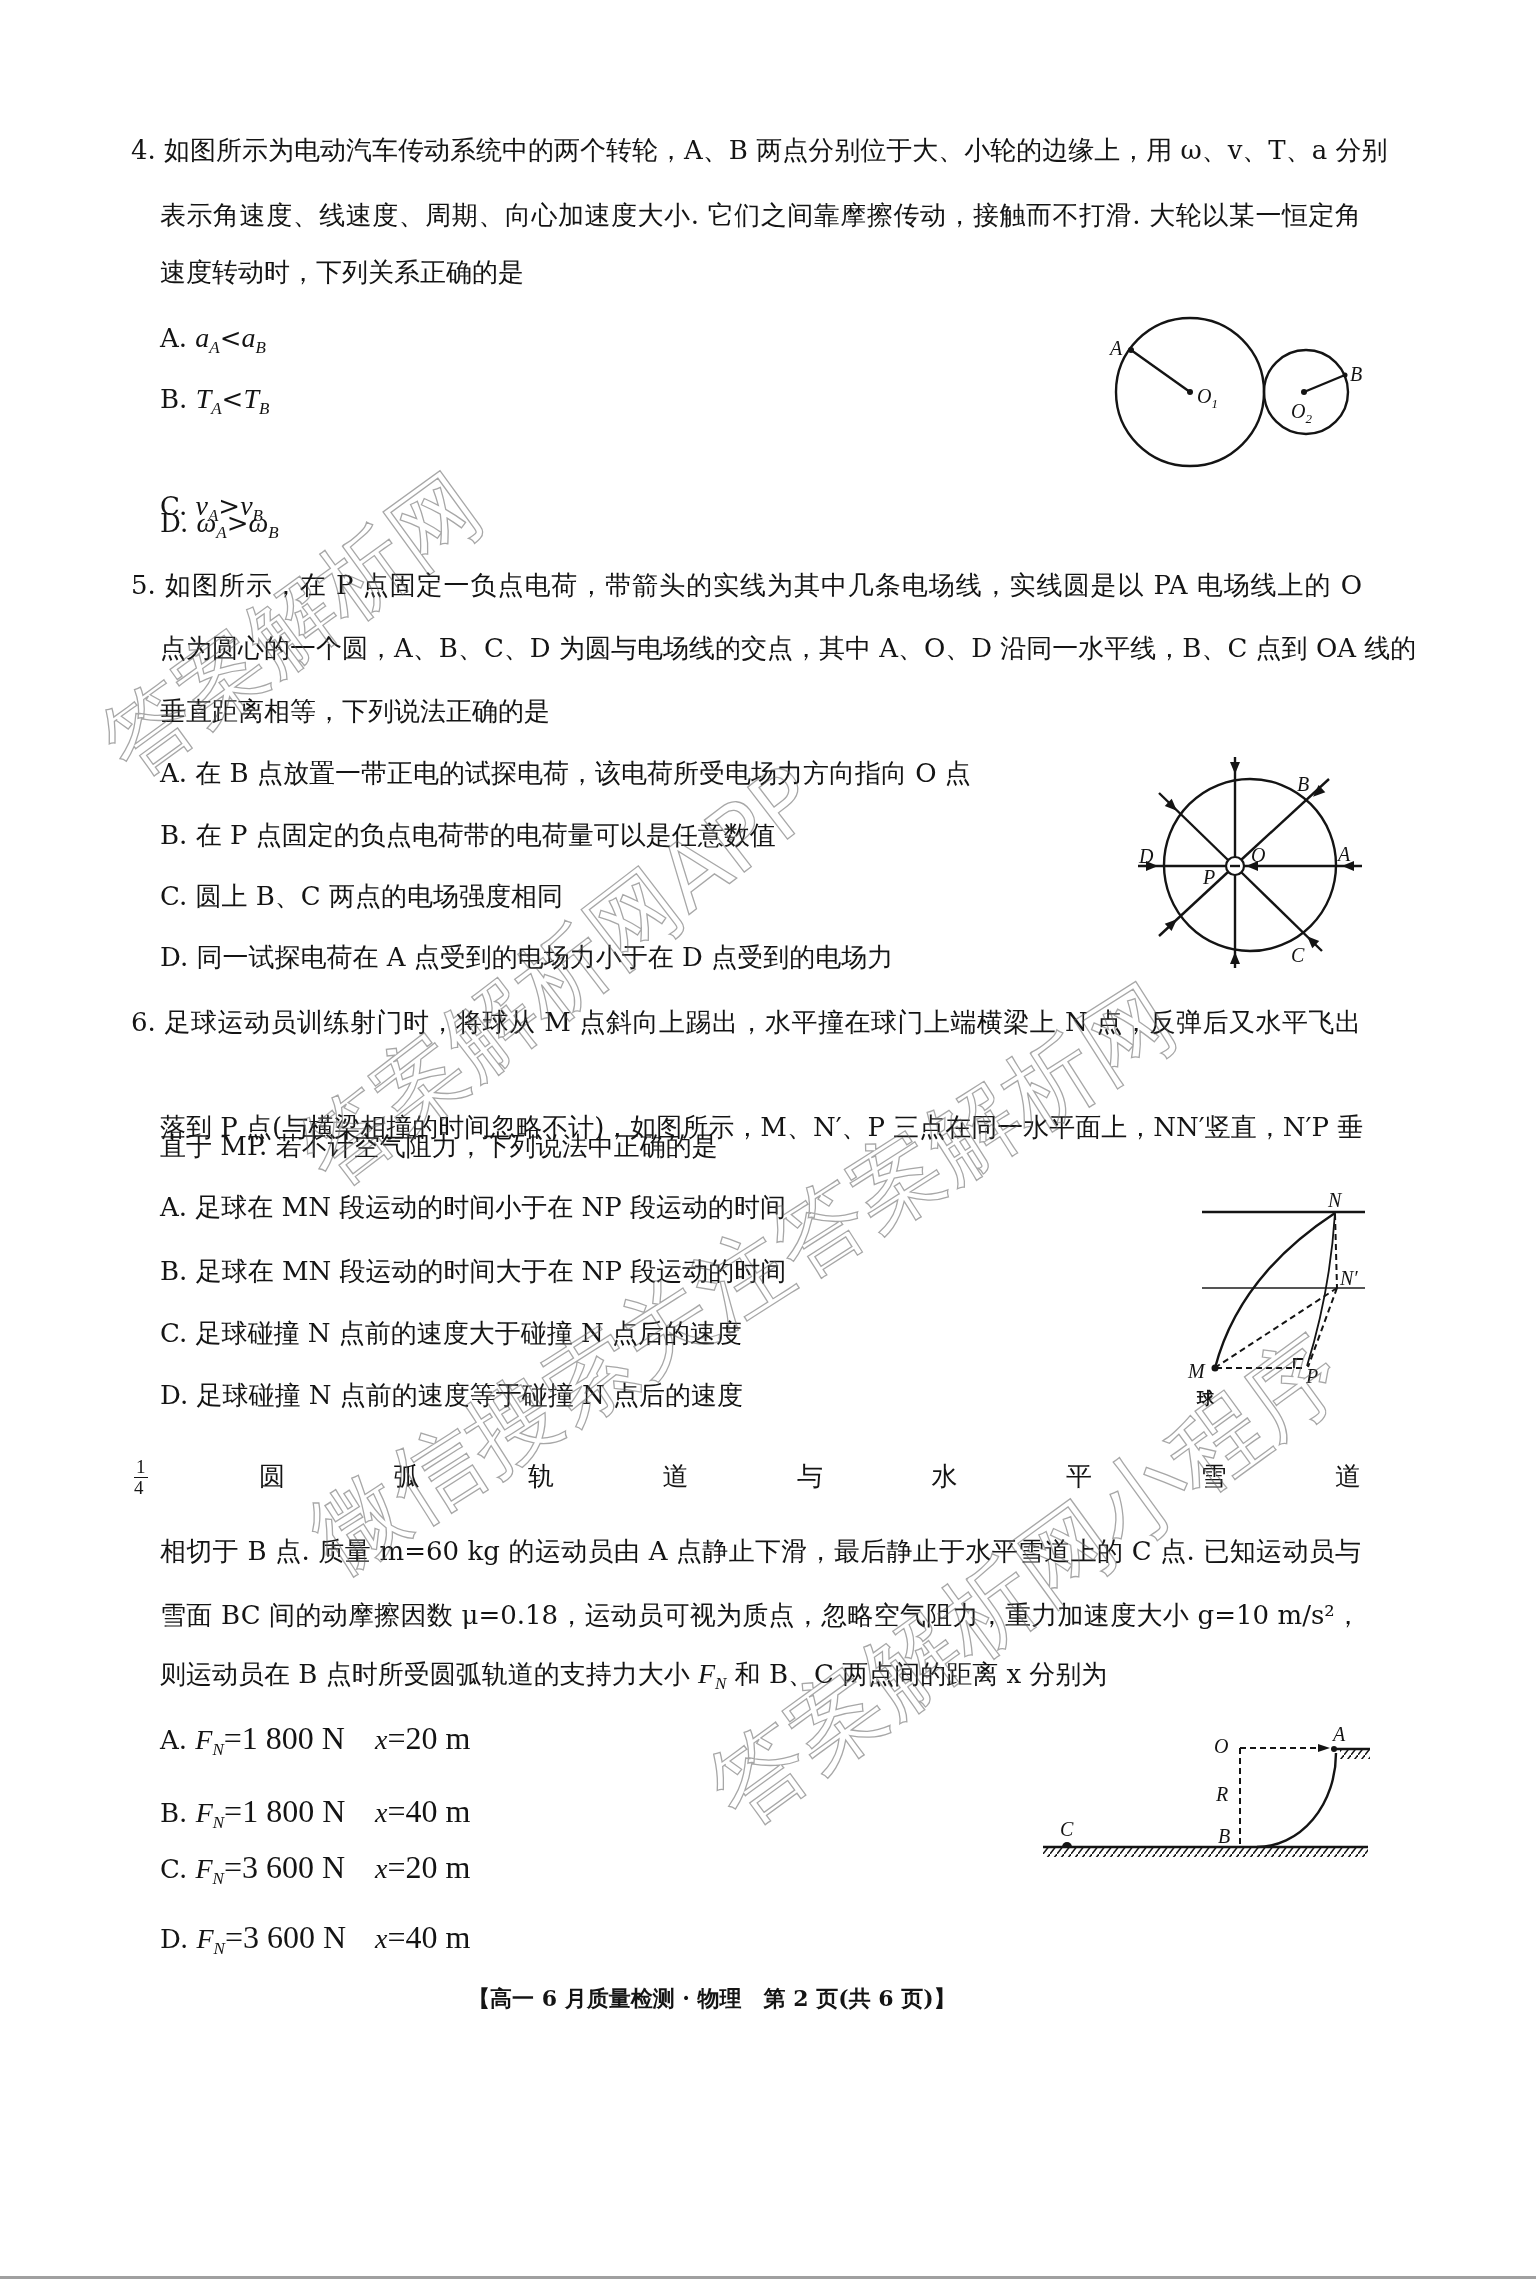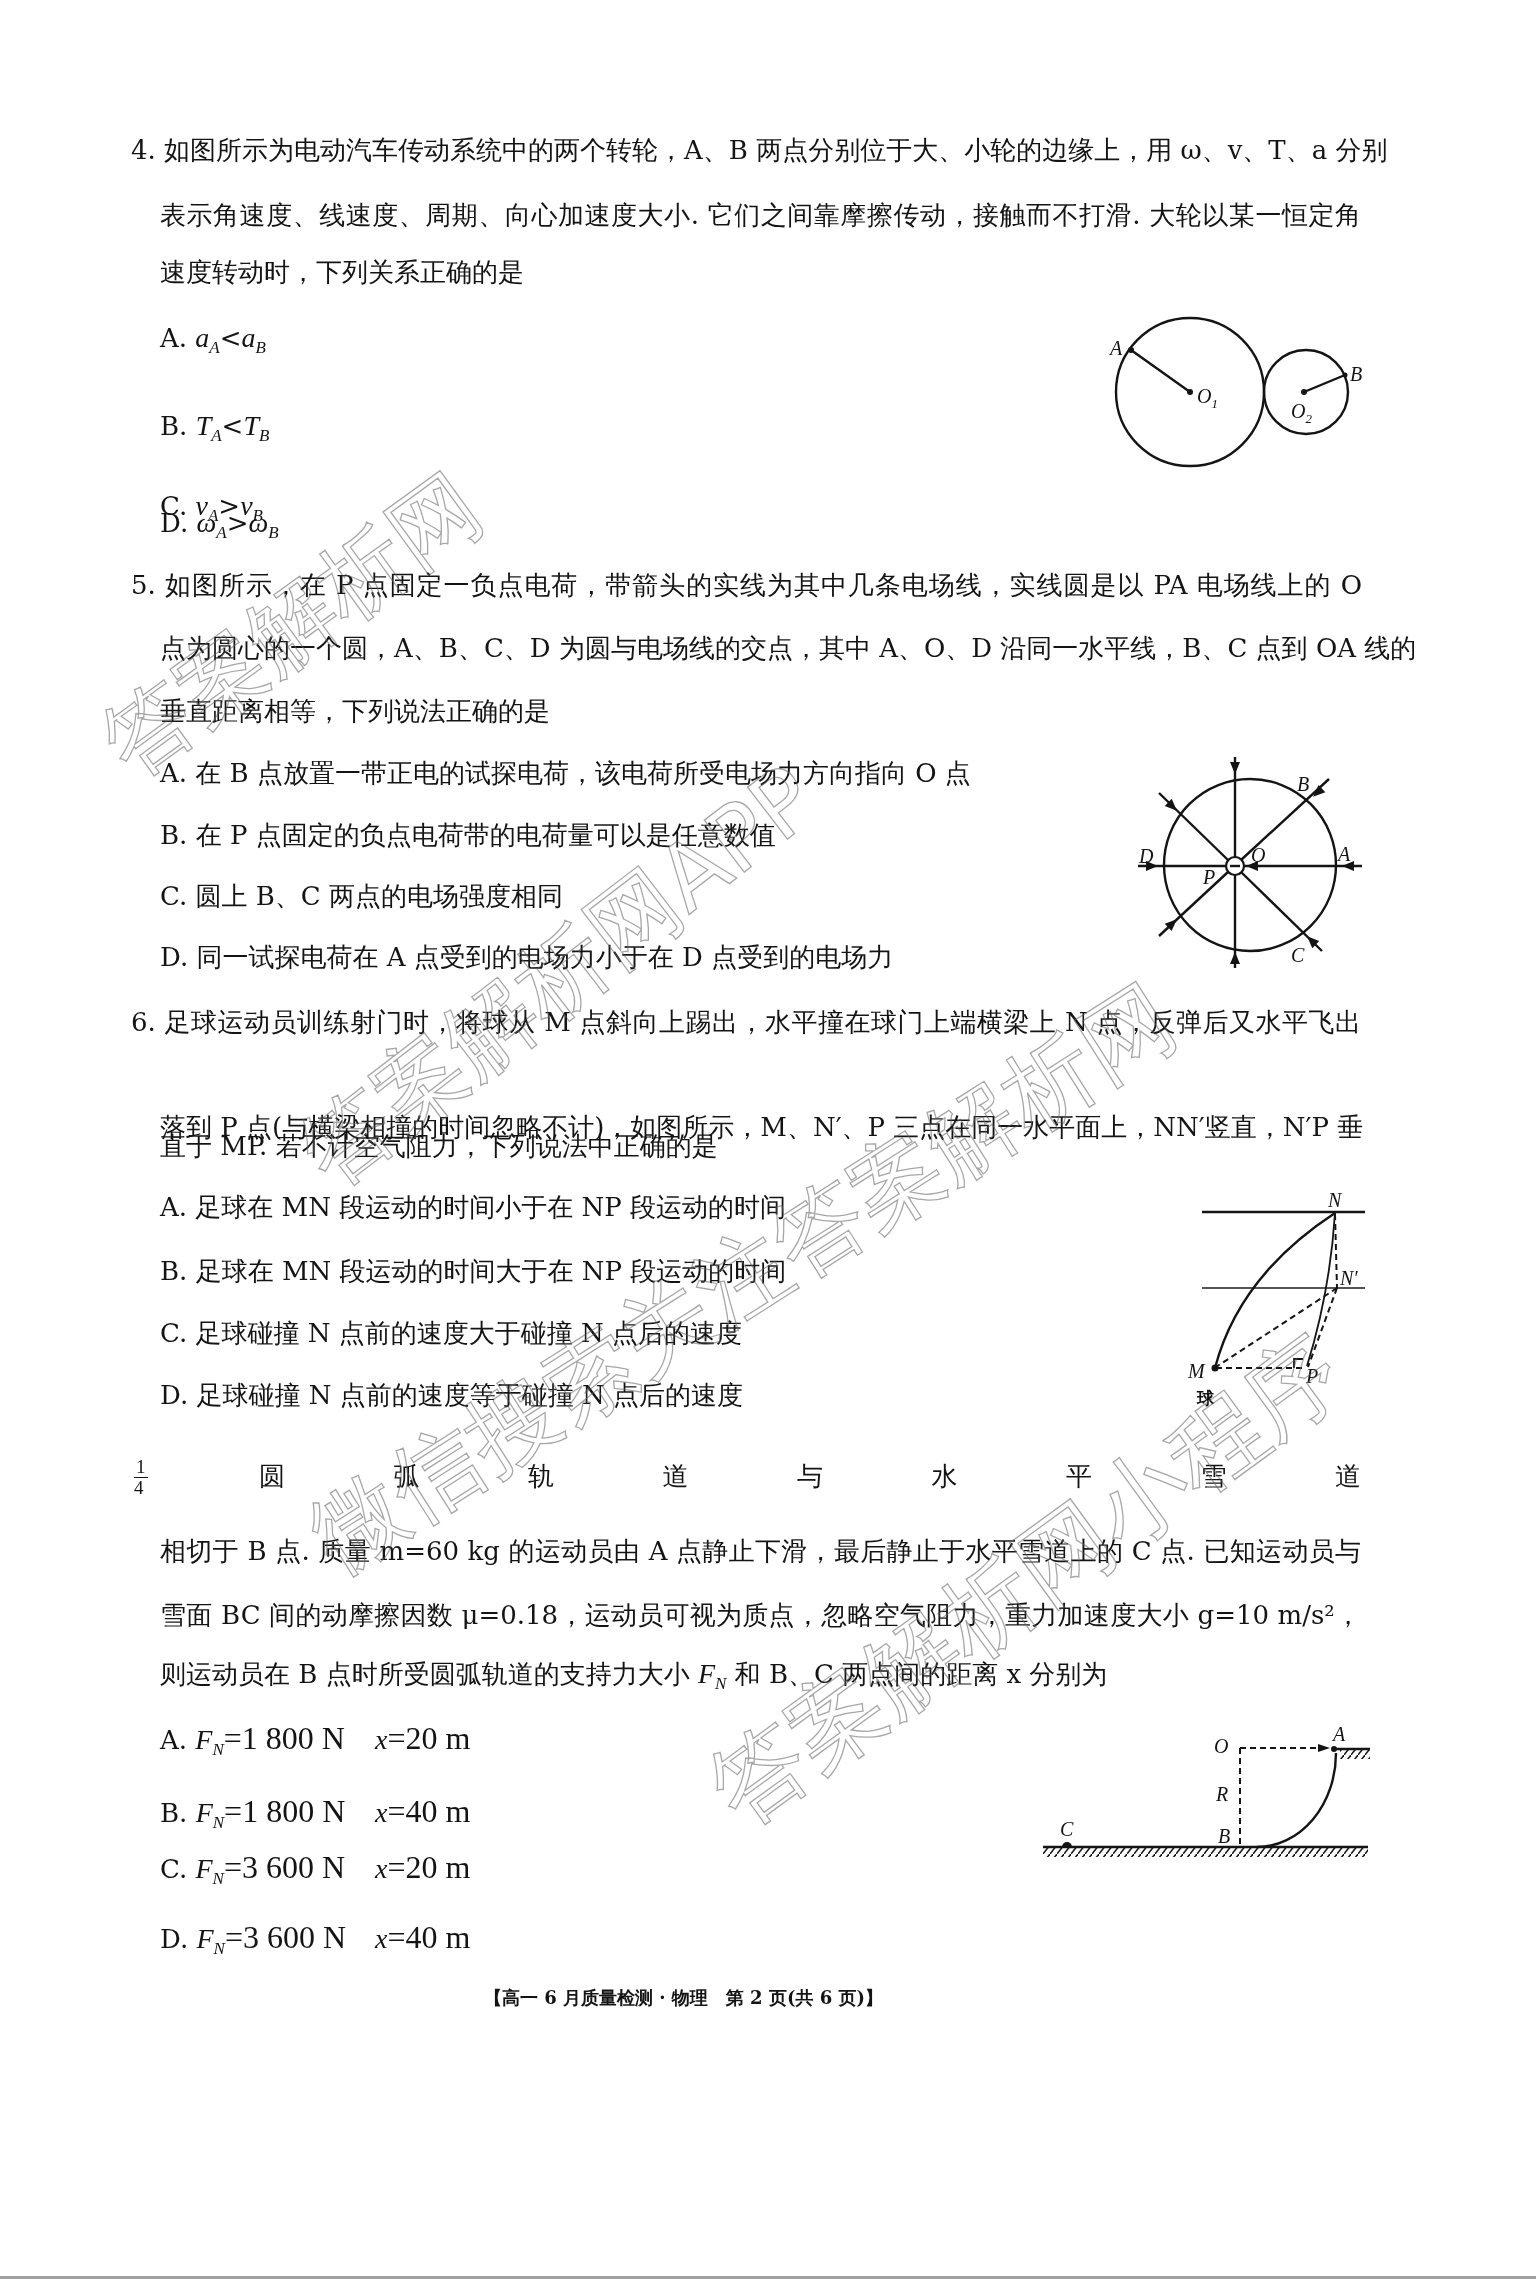--- a/index.html
+++ b/index.html
@@ -34,36 +34,36 @@
   .fig .fill { fill:#141414; stroke:none; }
   .fig text { fill:#141414; font-family:"Liberation Serif", serif; font-style:italic; font-size:20px; }
   .fig text.cn { font-style:normal; font-family:"DejaVu Sans", sans-serif; font-size:17px; font-weight:bold; }
   .fig tspan.sb { font-size:13px; }
   .wm {
     position:absolute; white-space:nowrap; transform-origin:0 100%;
     color:transparent; -webkit-text-stroke:1.3px rgba(95,95,95,0.55);
     font-family:"DejaVu Sans", sans-serif; pointer-events:none; z-index:10;
   }
   .footer {
-    position:absolute; left:484px; top:1984px; font-size:18px; line-height:28px;
+    position:absolute; left:468px; top:1984px; font-size:22px; line-height:28px;
     font-weight:bold; white-space:pre; font-family:"DejaVu Serif", serif;
   }
   .bottom-rule { position:absolute; left:0; top:2276px; width:1536px; height:3px; background:#a0a0a0; }
 </style>
 </head>
 <body>
 
 <div class="line j" style="left:131px;top:133px;width:1230px;">4. 如图所示为电动汽车传动系统中的两个转轮，A、B 两点分别位于大、小轮的边缘上，用 ω、v、T、a 分别</div>
 <div class="line j" style="left:160px;top:198px;width:1201px;">表示角速度、线速度、周期、向心加速度大小. 它们之间靠摩擦传动，接触而不打滑. 大轮以某一恒定角</div>
 <div class="line" style="left:160px;top:256px;font-family:Liberation Serif, serif;">速度转动时，下列关系正确的是</div>
 
 <div class="opt" style="top:321px;">
   <span>A. </span><span class="v">a</span><sub>A</sub><span>&lt;</span><span class="v">a</span><sub>B</sub>
 </div>
-<div class="opt" style="top:382px;margin-top:27px;">
+<div class="opt" style="top:382px;">
   <span>B. </span><span class="v">T</span><sub>A</sub><span>&lt;</span><span class="v">T</span><sub>B</sub>
 </div>
 <div class="opt" style="top:445px;margin-top:44px;">
   <span>C. </span><span class="v">v</span><sub>A</sub><span>&gt;</span><span class="v">v</span><sub>B</sub>
 </div>
 <div class="opt" style="top:506px;">
   <span>D. </span><span class="v">ω</span><sub>A</sub><span>&gt;</span><span class="v">ω</span><sub>B</sub>
 </div>
 
 <svg class="fig" style="left:1095px;top:305px;" width="280" height="180" viewBox="1095 305 280 180">

